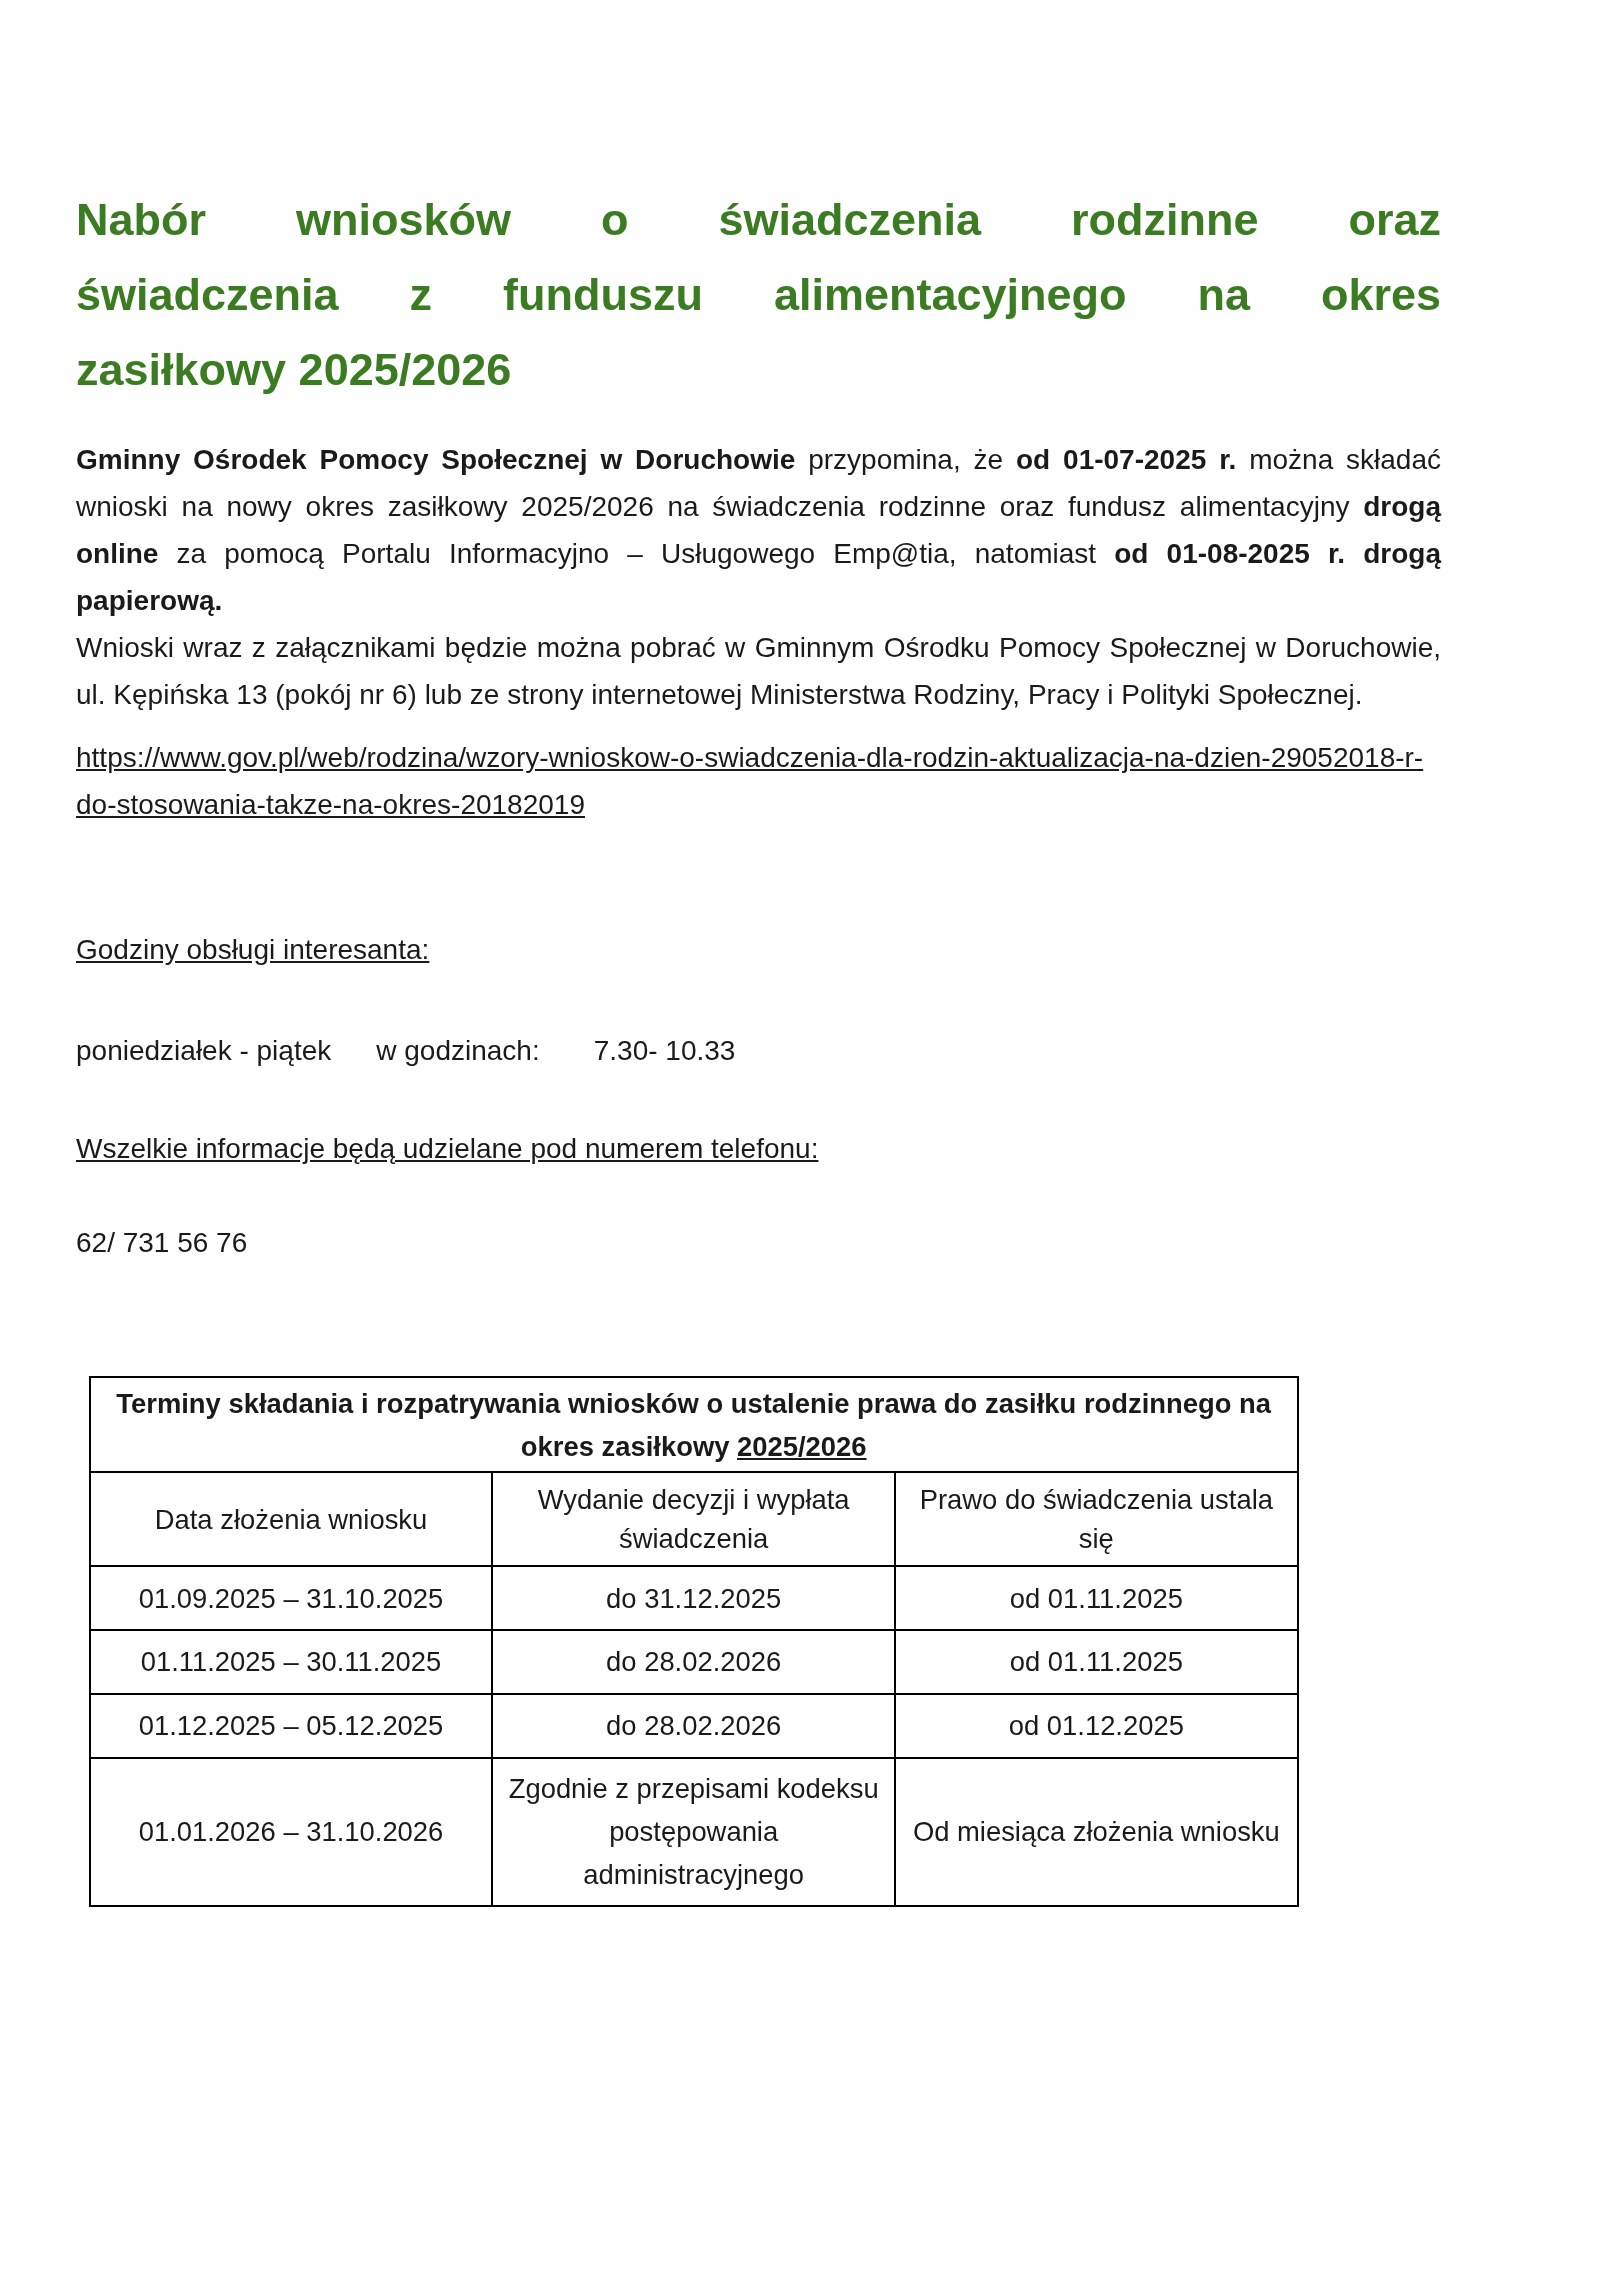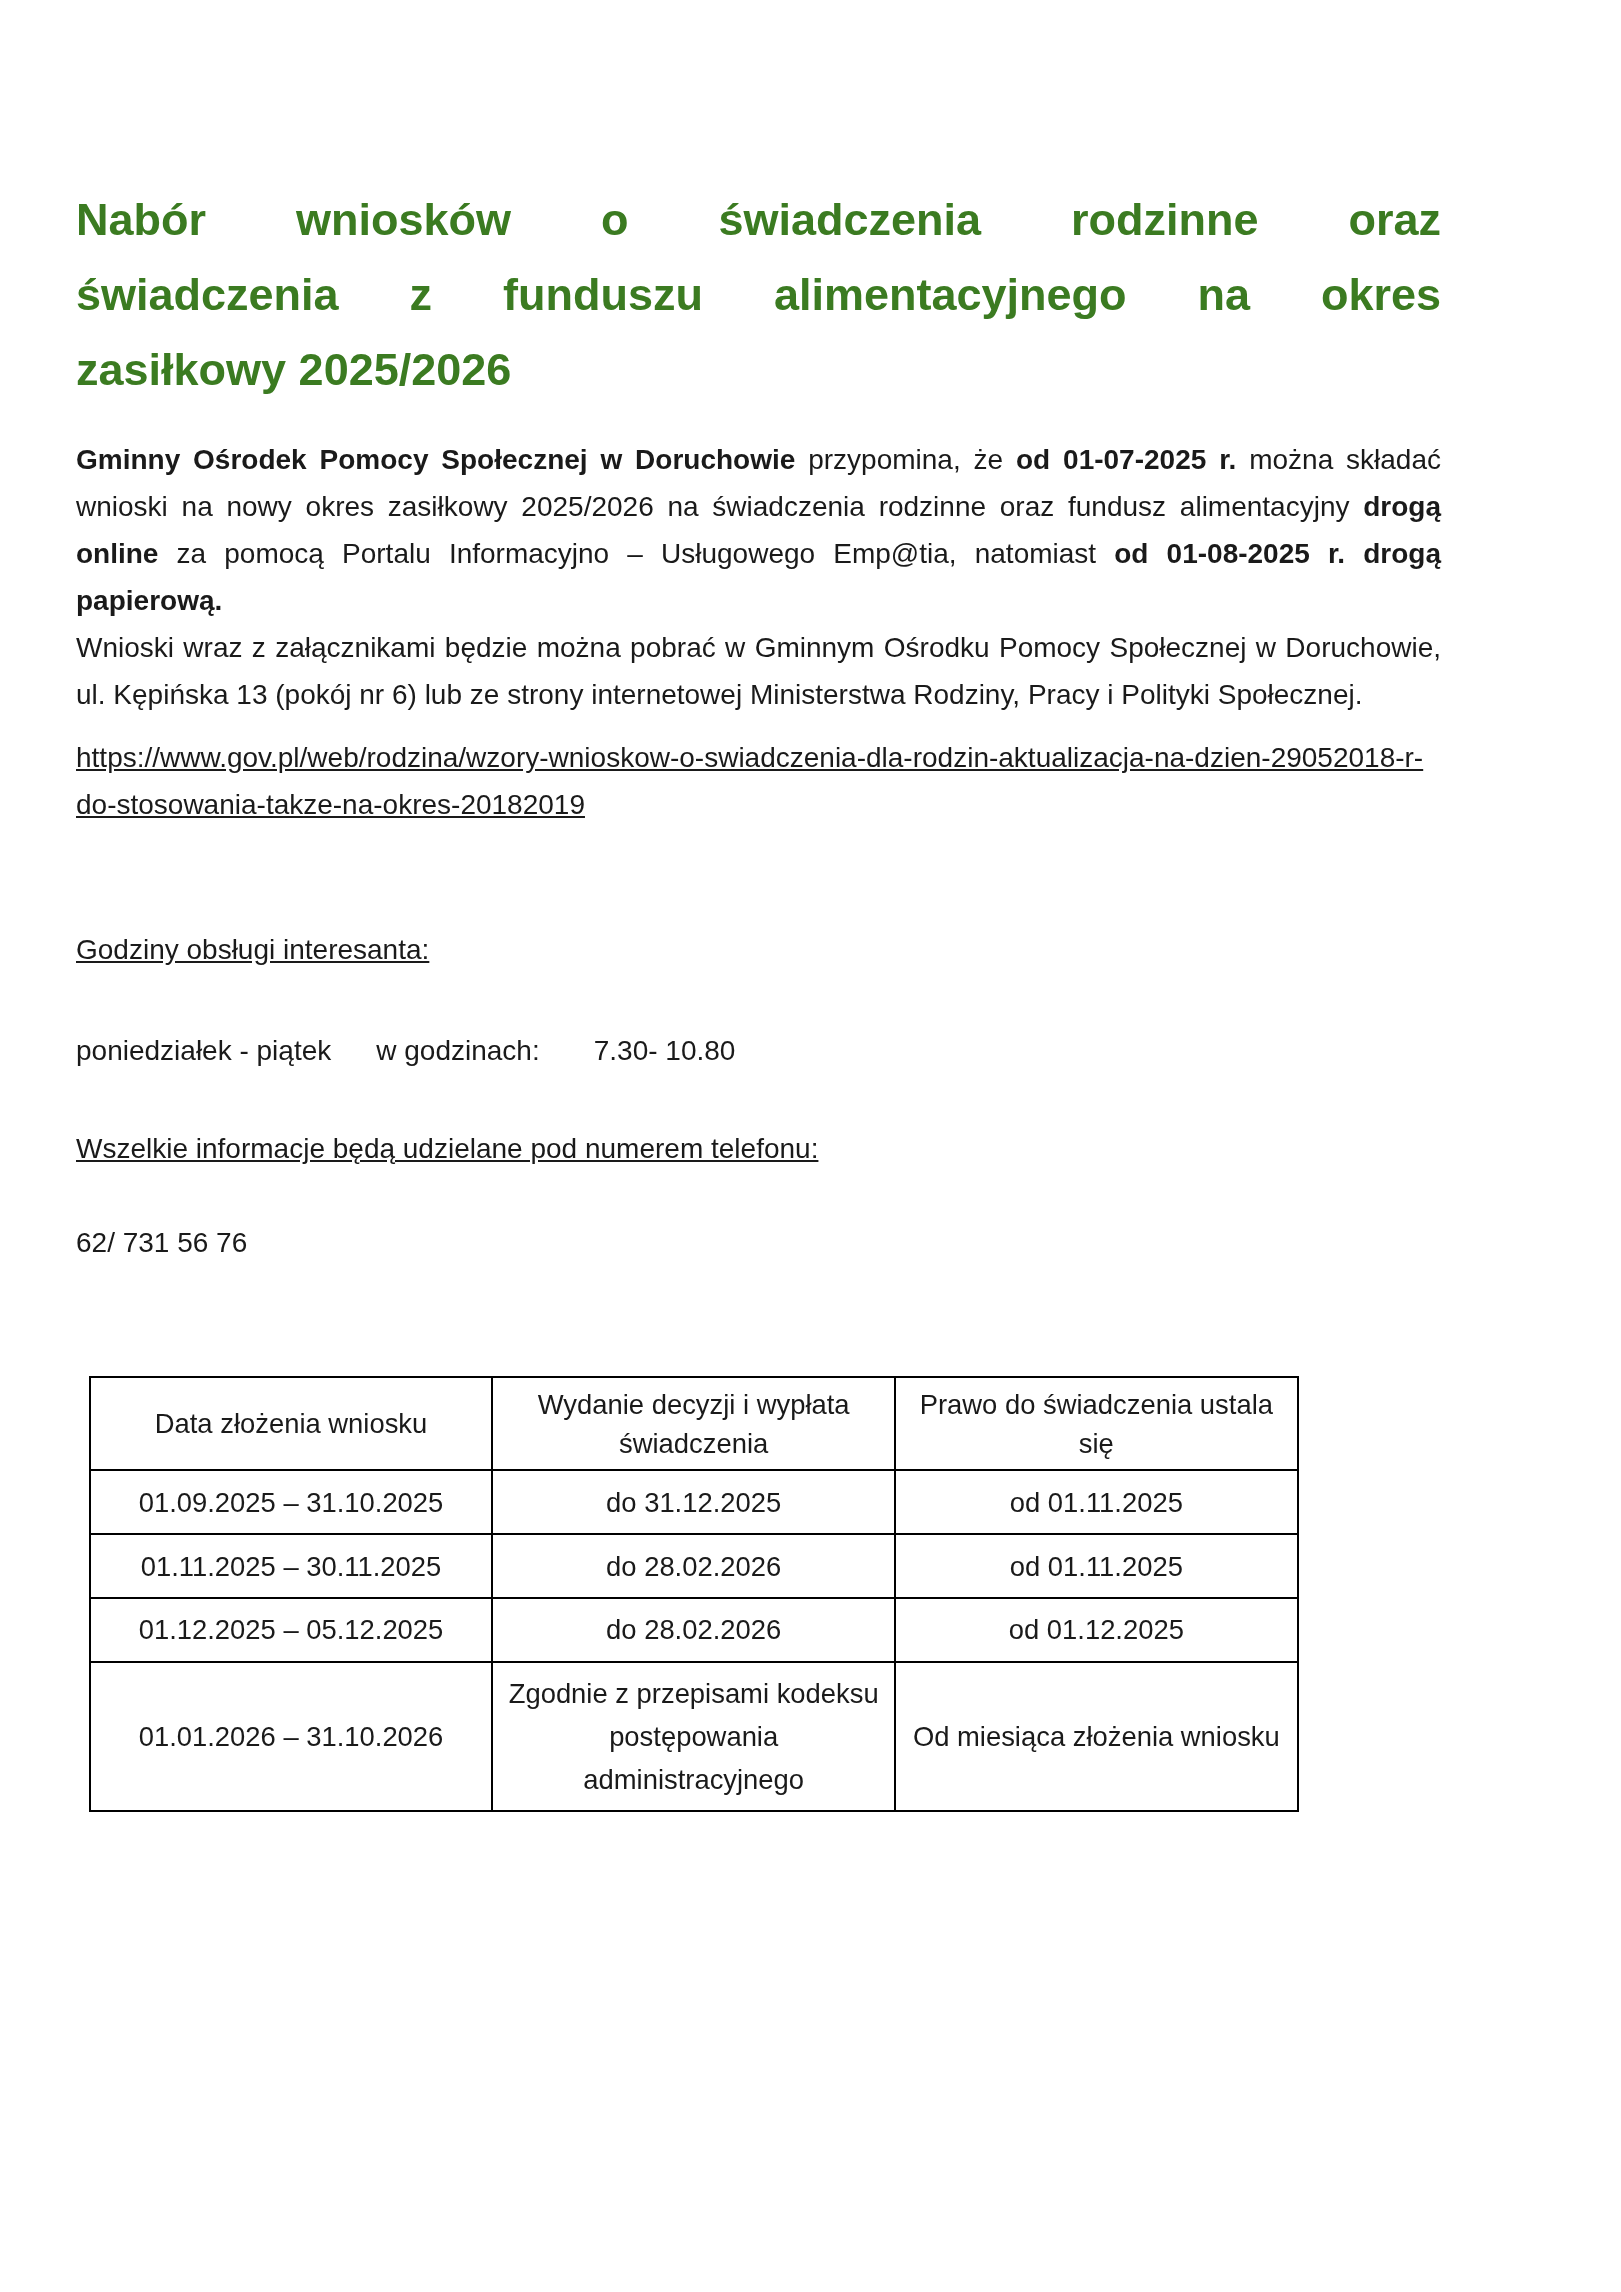--- a/index.html
+++ b/index.html
@@ -99,28 +99,31 @@
   </h1>
 
   <p class="body just"><strong>Gminny Ośrodek Pomocy Społecznej w Doruchowie</strong><span> przypomina, że </span><strong>od 01-07-2025 r.</strong><span> można składać wnioski na nowy okres zasiłkowy 2025/2026 na świadczenia rodzinne oraz fundusz alimentacyjny </span><strong>drogą online</strong><span> za pomocą Portalu Informacyjno – Usługowego Emp@tia, natomiast </span><strong>od 01-08-2025 r. drogą papierową.</strong></p>
 
   <p class="body just">Wnioski wraz z załącznikami będzie można pobrać w  Gminnym Ośrodku Pomocy Społecznej w Doruchowie, ul. Kępińska 13 (pokój nr 6) lub ze strony internetowej Ministerstwa Rodziny, Pracy i Polityki Społecznej.</p>
 
   <p class="body just link-wrap"><a class="doc-link" href="#">https://www.gov.pl/web/rodzina/wzory-wnioskow-o-swiadczenia-dla-rodzin-aktualizacja-na-dzien-29052018-r-do-stosowania-takze-na-okres-20182019</a></p>
 
   <p class="body section-heading">Godziny obsługi interesanta:</p>
 
-  <p class="body hours-line"><span>poniedziałek - piątek</span><span class="sp1"></span><span>w godzinach:</span><span class="sp2"></span><span>7.30- 10.80</span></p>
+  <p class="body hours-line"><span>poniedziałek - piątek</span><span class="sp1"></span><span>w godzinach:</span><span class="sp2"></span><span>7.30- 10.33</span></p>
 
   <p class="body section-heading heading-2">Wszelkie informacje będą udzielane pod numerem telefonu:</p>
 
   <p class="body phone-line">62/ 731 56 76</p>
 
   <table class="terms">
     <tbody>
+      <tr>
+        <td colspan="3" class="tbl-title"><span>Terminy składania i rozpatrywania wniosków o ustalenie prawa do zasiłku rodzinnego na okres zasiłkowy </span><span class="u">2025/2026</span></td>
+      </tr>
       <tr class="colhead">
         <td>Data złożenia wniosku</td>
         <td>Wydanie decyzji i wypłata świadczenia</td>
         <td>Prawo do świadczenia ustala się</td>
       </tr>
       <tr class="drow">
         <td>01.09.2025 – 31.10.2025</td>
         <td>do 31.12.2025</td>
         <td>od 01.11.2025</td>
       </tr>

